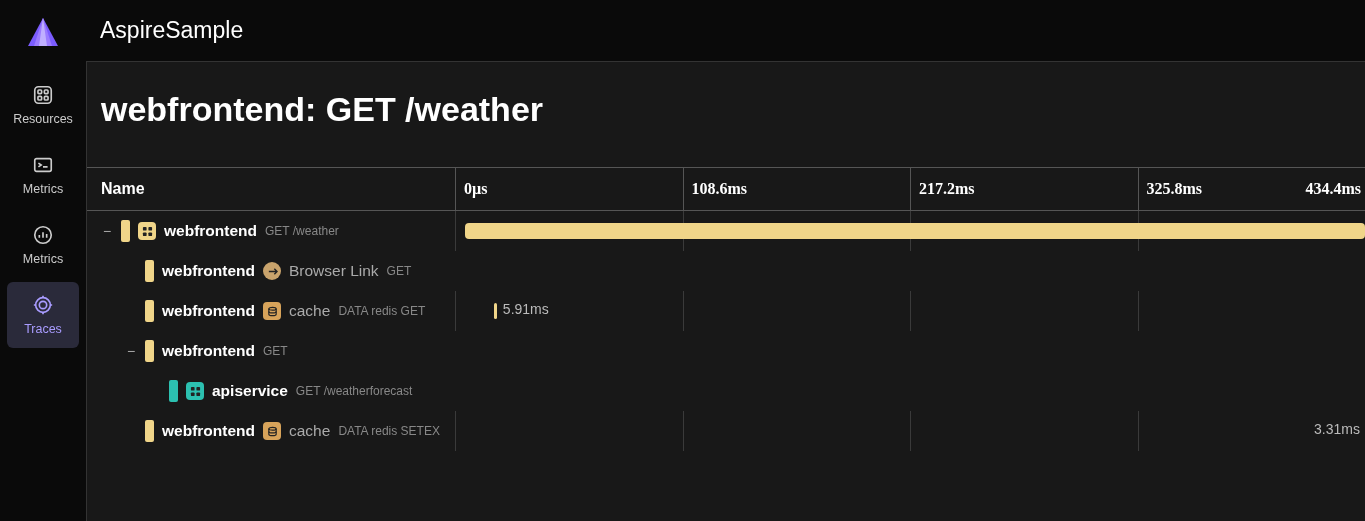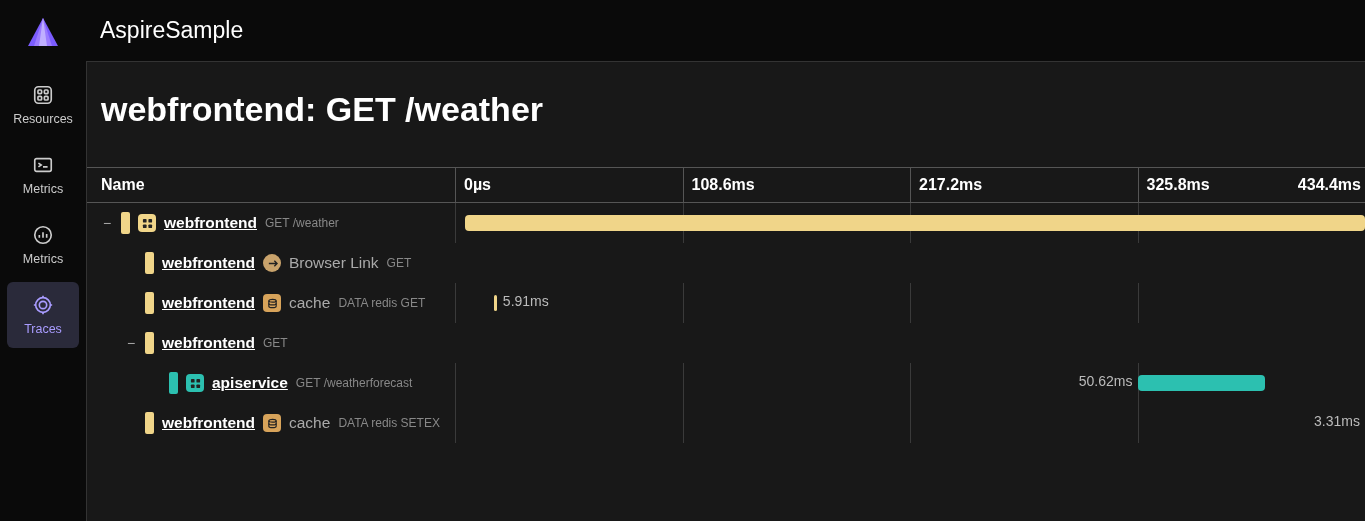--- a/index.html
+++ b/index.html
@@ -89,35 +89,36 @@
     margin-bottom: 22px;
     font-size: 17px;
     color: #d0d0d0;
   }
   .summary b { color: #fff; font-weight:700;}
   
   .timeline-header {
     display: flex;
     border-top: 1px solid #555;
     border-bottom: 1px solid #555;
-    height: 36px;
+    height: 44px;
   }
   .col-name {
     width: 368px;
     flex-shrink: 0;
     display: flex;
     align-items: center;
     padding-left: 14px;
     font-weight: 700;
     color: #fff;
     font-size: 16px;
   }
   .col-timeline {
     flex: 1;
     position: relative;
+    font-family: Liberation Serif, serif;
   }
   .tick-label {
     position: absolute;
     top: 0;
     height: 100%;
     display: flex;
     align-items: center;
     padding-left: 8px;
     font-weight: 700;
     font-size: 16px;
@@ -148,21 +149,21 @@
     cursor: pointer;
     font-size: 14px;
     display:inline-block;
   }
   .color-block {
     width: 9px;
     height: 22px;
     border-radius: 2px;
     flex-shrink: 0;
   }
-  .name-cell .svc { color: #fff; font-weight: 600; text-decoration: underline; }
+  .name-cell .svc { color: #fff; font-weight: 600; }
   .name-cell .sec { color: #aaa; font-weight:400;}
   .name-cell .op  { color: #888; font-size:12px; font-weight:400;}
   .row .time-cell {
     flex: 1;
     position: relative;
   }
   .gridline {
     position: absolute;
     top: 0; bottom: 0;
     border-left: 1px solid #3a3a3a;
@@ -338,28 +339,20 @@
               <svg width="11" height="11" viewBox="0 0 12 12">
                 <rect x="1" y="1" width="4" height="4" rx="1" fill="#222"></rect>
                 <rect x="7" y="1" width="4" height="4" rx="1" fill="#222"></rect>
                 <rect x="1" y="7" width="4" height="4" rx="1" fill="#222"></rect>
                 <rect x="7" y="7" width="4" height="4" rx="1" fill="#222"></rect>
               </svg>
             </span>
             <span class="svc">apiservice</span>
             <span class="op">GET /weatherforecast</span>
           </div>
-          <div class="time-cell">
-            <div class="gridline" style="left: 0%;"></div>
-            <div class="gridline" style="left: 25%;"></div>
-            <div class="gridline" style="left: 50%;"></div>
-            <div class="gridline" style="left: 75%;"></div>
-            <div class="bar" style="left: calc(74% + 10px); width: calc(15% - 10px); background: rgb(44, 192, 176);"></div>
-            <div class="bar-label" style="right: calc(26% - 4px);">50.62ms</div>
-          </div>
         </div>
         <div class="row">
           <div class="name-cell" style="padding-left: 38px;">
             <span class="toggle"></span>
             <span class="color-block" style="background:#f0d589"></span>
             <span class="svc">webfrontend</span>
             <span class="mini-icon" style="background:#d7a35a">
               <svg width="11" height="11" viewBox="0 0 12 12" fill="none" stroke="#222" stroke-width="1.3">
                 <ellipse cx="6" cy="3" rx="4" ry="1.6"></ellipse>
                 <path d="M2 3v6c0 .9 1.8 1.6 4 1.6s4-.7 4-1.6V3"></path>

